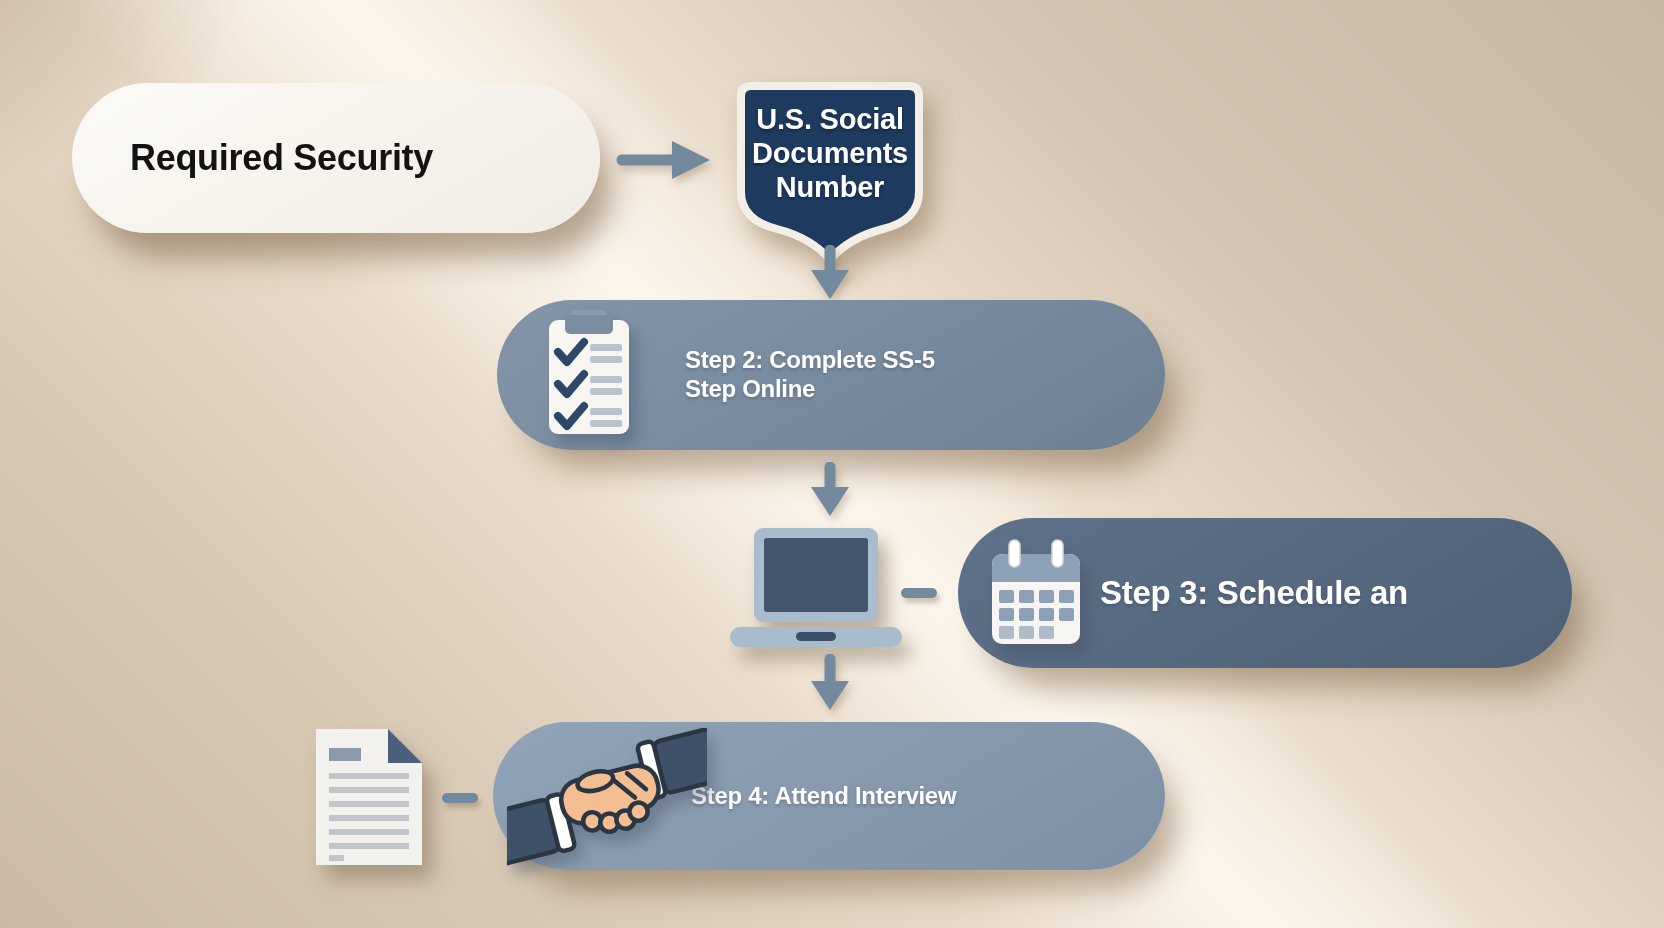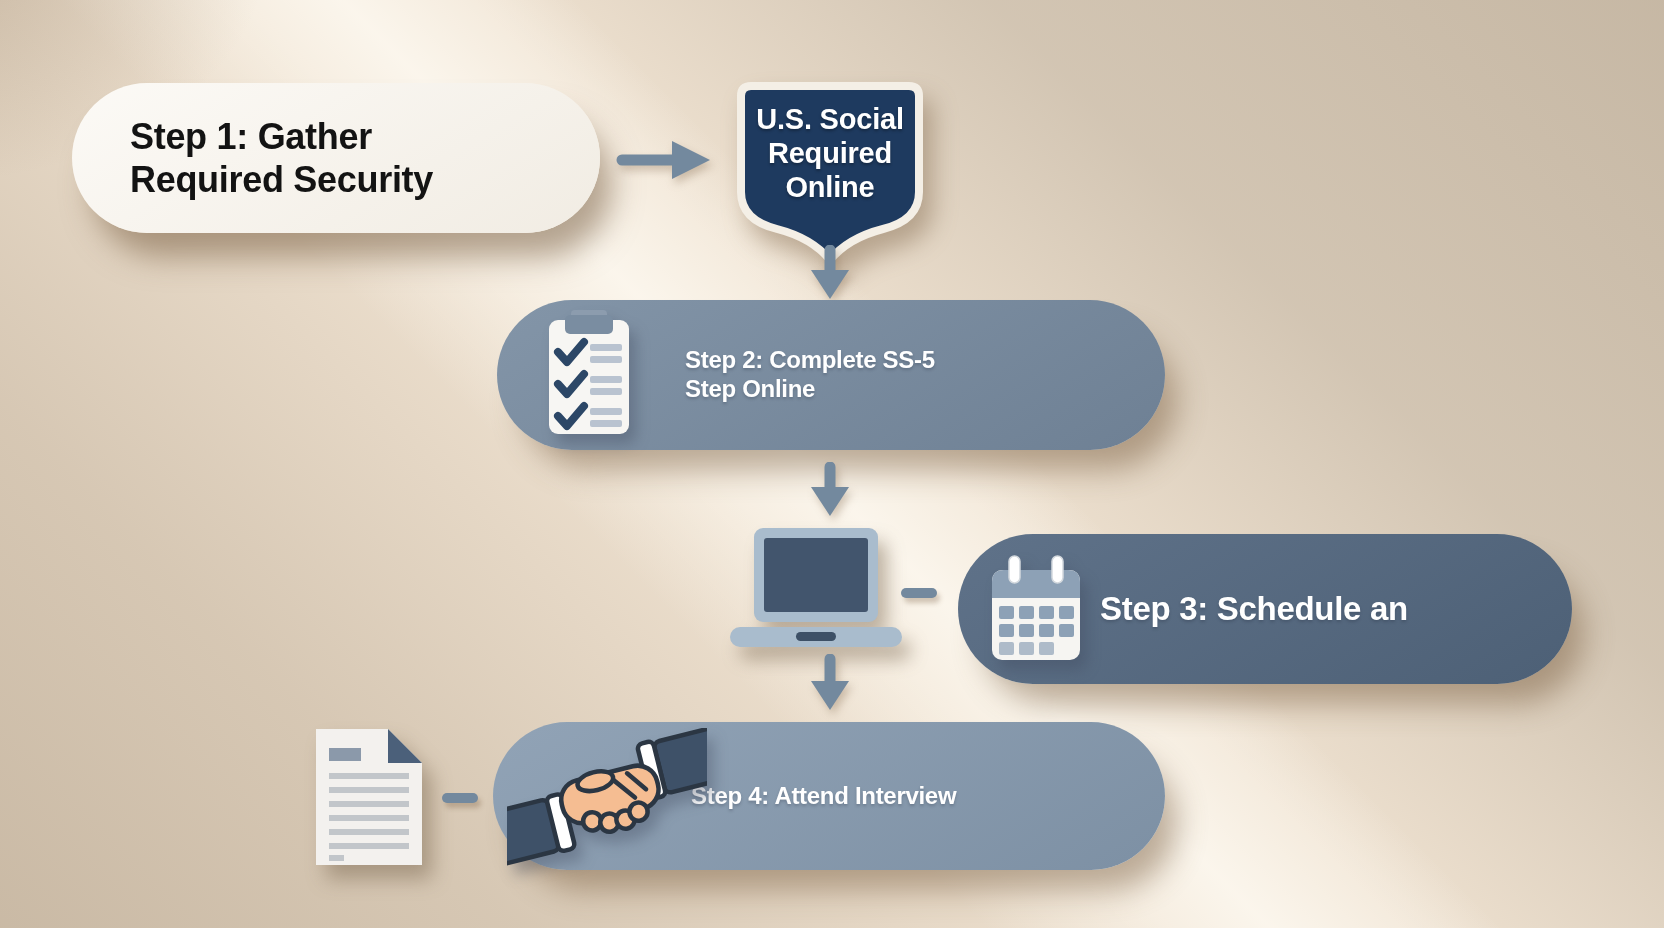--- a/index.html
+++ b/index.html
@@ -32,21 +32,20 @@
     box-shadow:16px 28px 30px -4px rgba(112,84,54,0.5);
   }
   .step1 .pill-text{padding-left:58px;font-size:36px;color:#131313;}
   .step2{
     left:497px;top:300px;width:668px;height:150px;
     background:linear-gradient(150deg,#8395a8,#6e8094);
   }
   .step3{
     left:958px;top:518px;width:614px;height:150px;
     background:linear-gradient(150deg,#5f7289,#4d6076);
-    margin-top:16px;
   }
   .step4{
     left:493px;top:722px;width:672px;height:148px;
     background:linear-gradient(150deg,#91a3b6,#7d90a4);
   }
   .step2 .pill-text,.step3 .pill-text,.step4 .pill-text{
     color:#fff;font-size:24px;text-shadow:0 2px 3px rgba(30,40,55,0.25);
   }
   .step2 .pill-text{padding-left:188px;}
   .step3 .pill-text{padding-left:142px;font-size:33px;}
@@ -75,38 +74,37 @@
   .d1{left:901px;top:588px;width:36px;}
   .d2{left:442px;top:793px;width:36px;}
 </style>
 </head>
 <body>
 
 <div class="canvas">
 
   <div class="pill step1">
     <div class="pill-text">
-      <span class="line">Step 1: Gather</span>
       <span class="line">Required Security</span>
     </div>
   </div>
 
   <svg class="conn arrow-right" width="96" height="44" viewBox="0 0 96 44">
     <line x1="6" y1="22" x2="60" y2="22" stroke="#73899e" stroke-width="11" stroke-linecap="round"></line>
     <polygon points="56,3 94,22 56,41" fill="#73899e"></polygon>
   </svg>
 
   <div class="badge">
     <svg class="badge-shape" width="190" height="210" viewBox="0 0 190 210">
       <path d="M16,6 H174 Q184,6 184,16 V112 Q184,140 148,149 Q113,158 95,180 Q77,158 42,149 Q6,140 6,112 V16 Q6,6 16,6 Z" fill="#1e3a5f" stroke="#f4efe6" stroke-width="8" stroke-linejoin="round"></path>
     </svg>
     <div class="badge-text">
       <span>U.S. Social</span>
-      <span>Required</span>
-      <span>Online</span>
+      <span>Documents</span>
+      <span>Number</span>
     </div>
   </div>
 
   <svg class="conn a1" width="44" height="56" viewBox="0 0 44 56">
     <line x1="22" y1="5" x2="22" y2="28" stroke="#73899e" stroke-width="11" stroke-linecap="round"></line>
     <polygon points="3,25 41,25 22,54" fill="#73899e"></polygon>
   </svg>
 
   <div class="pill step2">
     <svg class="node-icon clipboard" width="88" height="128" viewBox="0 0 88 128">

